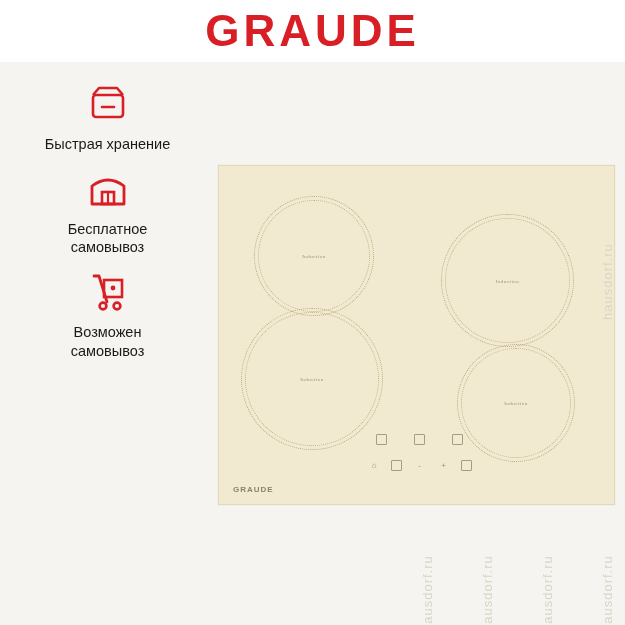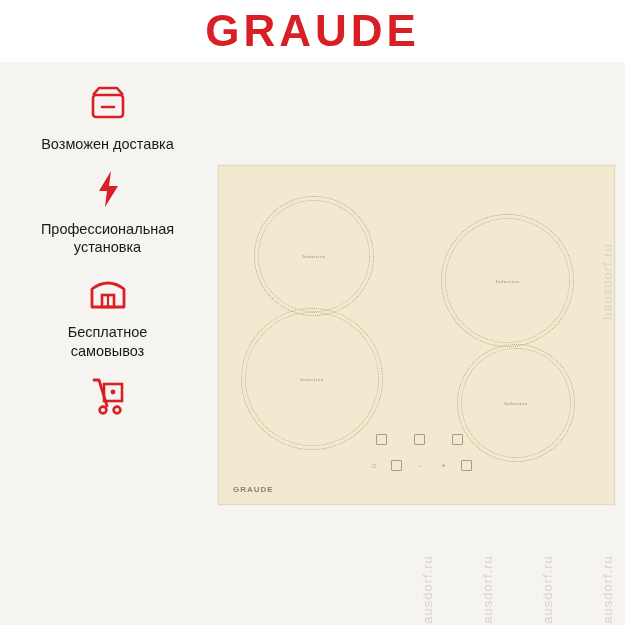--- a/index.html
+++ b/index.html
@@ -191,32 +191,23 @@
     <div class="features">
 
       <div class="feature">
         <div class="feature-icon">
           <svg width="42" height="42" viewBox="0 0 42 42">
             <rect x="6" y="12" width="30" height="22" rx="3" fill="none" stroke="#d91f26" stroke-width="2.6"></rect>
             <path d="M6 12 L12 5 L30 5 L36 12" fill="none" stroke="#d91f26" stroke-width="2.6" stroke-linejoin="round"></path>
             <line x1="15" y1="24" x2="27" y2="24" stroke="#d91f26" stroke-width="2.6" stroke-linecap="round"></line>
           </svg>
         </div>
-        <div class="feature-label">Возможен доставка</div>
-      </div>
-
-      <div class="feature">
-        <div class="feature-icon">
-          <svg width="42" height="42" viewBox="0 0 42 42">
-            <path d="M24 3 L12 23 L20 23 L18 39 L31 18 L22 18 Z" fill="#d91f26"></path>
-          </svg>
-        </div>
-        <div class="feature-label">Профессиональная
-установка</div>
-      </div>
+        <div class="feature-label">Быстрая хранение</div>
+      </div>
+
 
       <div class="feature">
         <div class="feature-icon">
           <svg width="42" height="42" viewBox="0 0 42 42">
             <path d="M5 36 L5 18 Q21 6 37 18 L37 36 Z" fill="none" stroke="#d91f26" stroke-width="2.8" stroke-linejoin="round"></path>
             <rect x="15" y="24" width="12" height="12" fill="none" stroke="#d91f26" stroke-width="2.6"></rect>
             <line x1="21" y1="24" x2="21" y2="36" stroke="#d91f26" stroke-width="2.2"></line>
           </svg>
         </div>
         <div class="feature-label">Бесплатное
@@ -226,20 +217,22 @@
       <div class="feature">
         <div class="feature-icon">
           <svg width="42" height="42" viewBox="0 0 42 42">
             <path d="M7 5 L12 5 L20 31" fill="none" stroke="#d91f26" stroke-width="2.8" stroke-linecap="round" stroke-linejoin="round"></path>
             <rect x="17" y="9" width="18" height="17" fill="none" stroke="#d91f26" stroke-width="2.6"></rect>
             <circle cx="26" cy="17" r="2.4" fill="#d91f26"></circle>
             <circle cx="16" cy="35" r="3.4" fill="none" stroke="#d91f26" stroke-width="2.6"></circle>
             <circle cx="30" cy="35" r="3.4" fill="none" stroke="#d91f26" stroke-width="2.6"></circle>
           </svg>
         </div>
+        <div class="feature-label">Возможен
+самовывоз</div>
       </div>
 
     </div>
 
     <div class="product">
 
       <div class="burner b1">
         <div class="burner-text">Induction</div>
       </div>
       <div class="burner b2">

